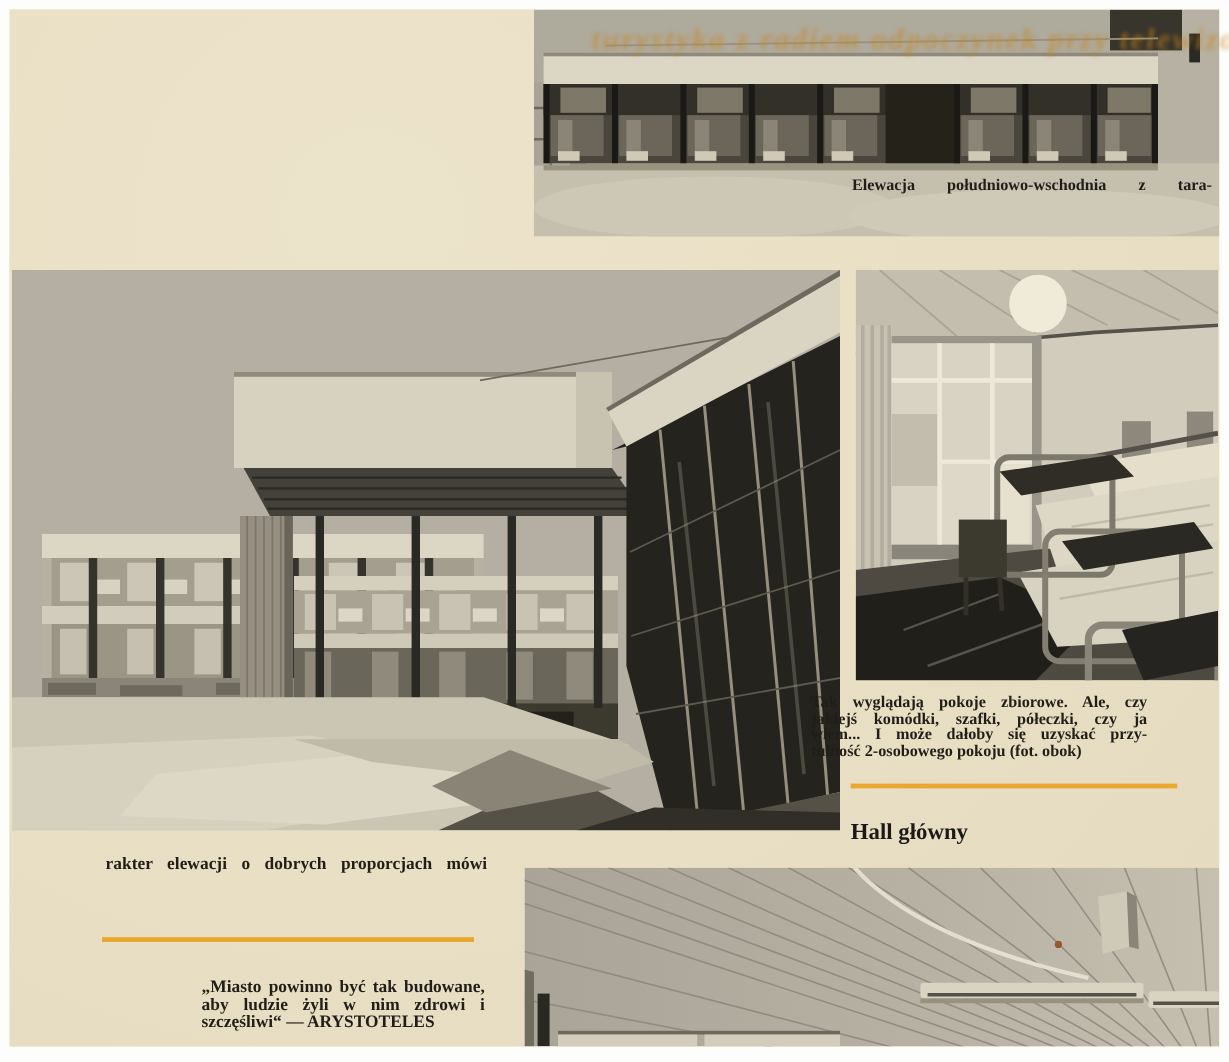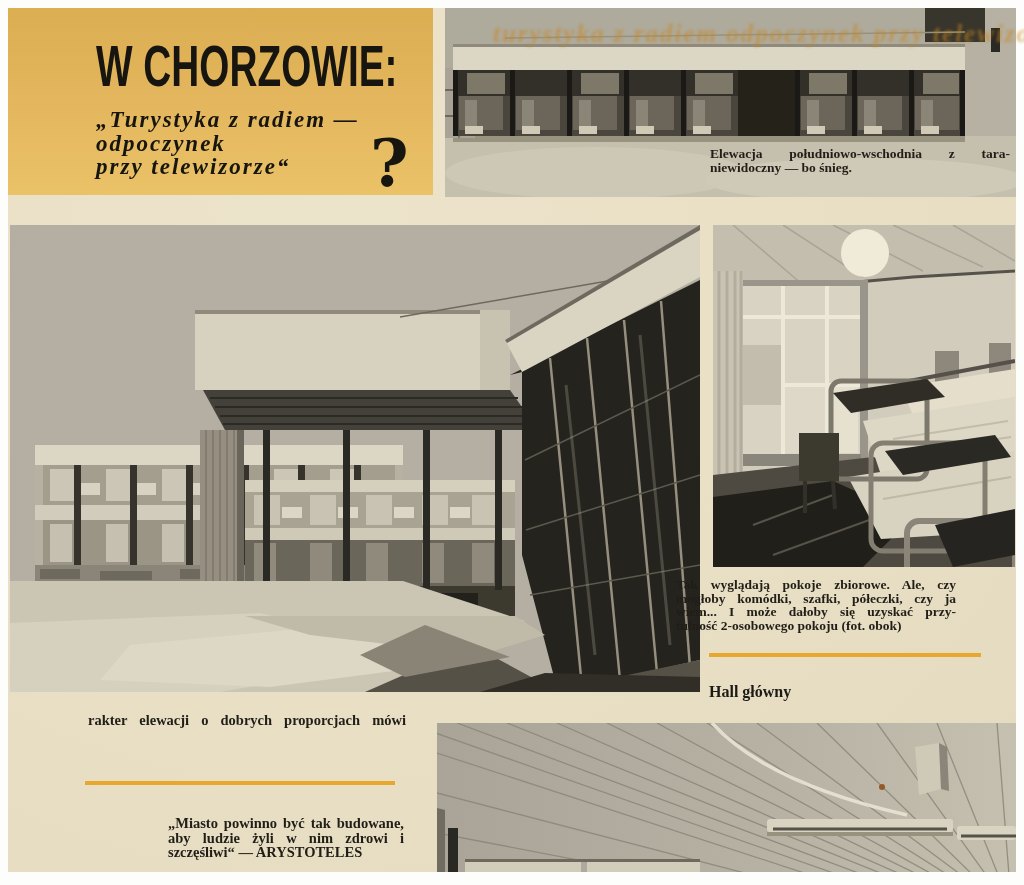--- a/index.html
+++ b/index.html
@@ -37,41 +37,32 @@
 
   
   .cap{font-weight:700;color:#211e18;}
   .cap .jl{text-align:justify;text-align-last:justify;}
   .cap .ll{text-align:left;}
   .cap-facade{left:265px;top:139px;width:300px;font-size:13.5px;line-height:13.6px;}
   .cap-rooms{left:668px;top:570px;width:280px;font-size:13.5px;line-height:13.6px;}
   .cap-left{left:80px;top:705px;width:318px;font-size:14.5px;line-height:15.2px;}
   .quote{left:160px;top:808px;width:236px;font-size:14.5px;line-height:14.6px;
     font-weight:700;}
-  .hall-label{left:701px;top:675px;font-size:16px;font-weight:700;}
+  .hall-label{left:701px;top:675px;font-size:19px;font-weight:700;}
 
   .rule{height:4px;background:#e8a72e;}
   .rule-right{left:701px;top:645px;width:272px;}
   .rule-left{left:77px;top:773px;width:310px;}
 </style>
 </head>
 <body>
 
 <div class="page">
  <div class="paper">
 
-  <section class="abs headline-box">
-    <h1 class="abs hl-title">W CHORZOWIE:</h1>
-    <div class="abs hl-sub">
-      <div>„Turystyka z radiem —</div>
-      <div>odpoczynek</div>
-      <div>przy telewizorze“</div>
-    </div>
-    <div class="abs hl-q">?</div>
-  </section>
 
   <figure class="abs photo photo-facade">
     <svg width="571" height="189" viewBox="0 0 571 189">
       <rect x="0" y="0" width="571" height="189" fill="#aeaa9c"></rect>
       <rect x="520" y="0" width="51" height="132" fill="#b6b1a2"></rect>
       <rect x="0" y="128" width="571" height="61" fill="#c5bfae"></rect>
       <ellipse cx="150" cy="165" rx="150" ry="26" fill="#cdc7b6"></ellipse>
       <ellipse cx="420" cy="172" rx="160" ry="22" fill="#cfc9b8"></ellipse>
       <rect x="8" y="128" width="512" height="6" fill="#98937f"></rect>
 
@@ -136,21 +127,20 @@
             <rect x="476" y="118" width="18" height="8"></rect>
       </g>
 
       <rect x="480" y="0" width="60" height="34" fill="#38352c"></rect>
       <rect x="546" y="20" width="9" height="24" fill="#2b2923"></rect>
       <line x1="60" y1="30" x2="520" y2="24" stroke="#97927f" stroke-width="1.5"></line>
     </svg>
     <div class="abs ghost">turystyka z radiem odpoczynek przy telewizorze</div>
     <figcaption class="abs cap cap-facade">
       <div class="jl">Elewacja południowo-wschodnia z tara-</div>
-      <div class="ll">niewidoczny — bo śnieg.</div>
     </figcaption>
   </figure>
 
   <figure class="abs photo photo-main">
     <svg width="690" height="467" viewBox="0 0 690 467">
       <rect x="0" y="0" width="690" height="467" fill="#b4afa2"></rect>
 
       <rect x="25" y="220" width="368" height="20" fill="#dcd6c5"></rect>
       <rect x="25" y="240" width="368" height="100" fill="#b7b1a2"></rect>
       <rect x="33" y="240" width="352" height="40" fill="#a49e8f"></rect>
@@ -357,21 +347,21 @@
       <polygon points="222,300 302,284 302,330 240,342" fill="#262420"></polygon>
 
       <rect x="86" y="208" width="40" height="48" fill="#3c392f"></rect>
       <line x1="92" y1="256" x2="92" y2="288" stroke="#33302a" stroke-width="4"></line>
       <line x1="120" y1="256" x2="122" y2="284" stroke="#33302a" stroke-width="4"></line>
     </svg>
   </figure>
 
   <div class="abs cap cap-rooms">
     <div class="jl">Tak wyglądają pokoje zbiorowe. Ale, czy</div>
-    <div class="jl">mogłoby komódki, szafki, półeczki, czy ja</div>
+    <div class="jl">jakiejś komódki, szafki, półeczki, czy ja</div>
     <div class="jl">wiem... I może dałoby się uzyskać przy-</div>
     <div class="ll">tulność 2-osobowego pokoju (fot. obok)</div>
   </div>
 
   <div class="abs rule rule-right"></div>
   <div class="abs hall-label">Hall główny</div>
 
   <div class="abs cap cap-left">
     <div class="jl">rakter elewacji o dobrych proporcjach mówi</div>
   </div>

